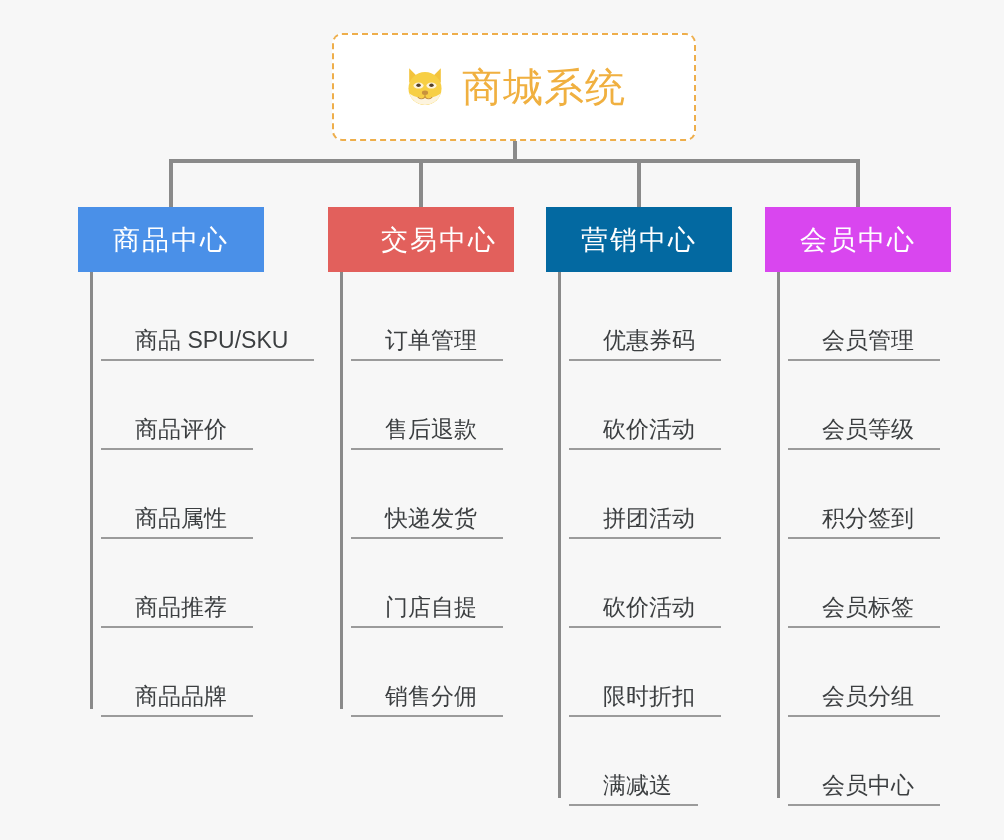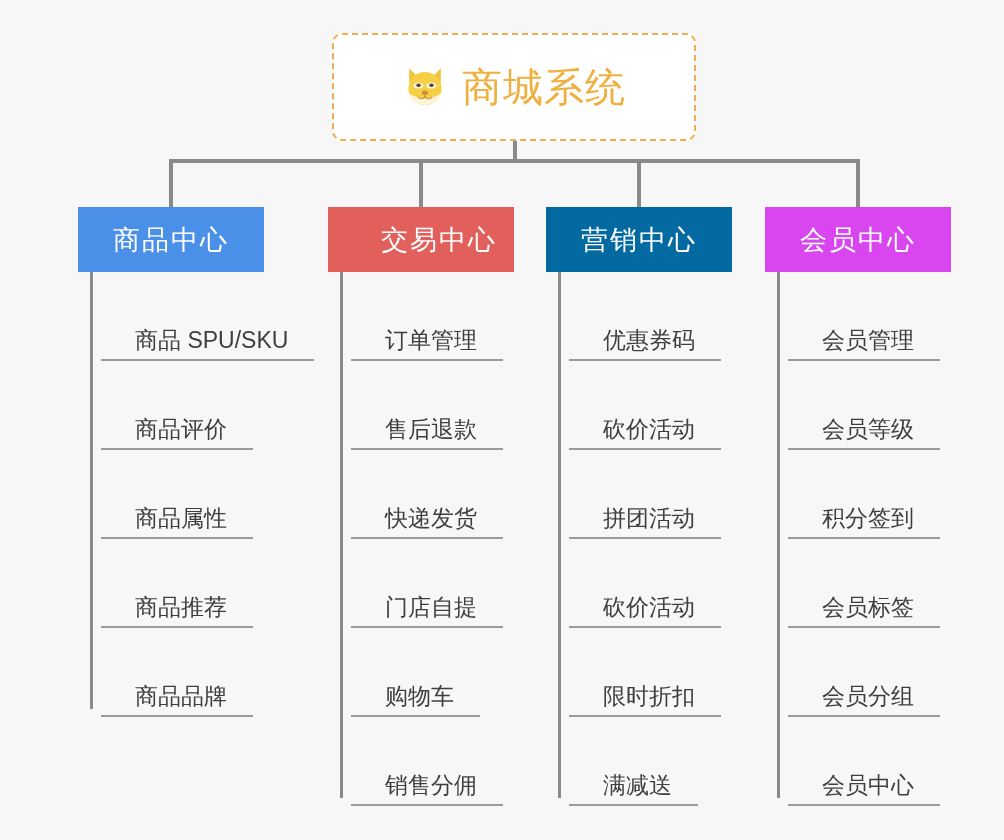--- a/index.html
+++ b/index.html
@@ -222,25 +222,20 @@
             <span class="leaf-label">快递发货</span>
           </span>
         </div>
       <div class="leaf">
           <span class="leaf-inner">
             <span class="leaf-label">门店自提</span>
           </span>
         </div>
       <div class="leaf">
           <span class="leaf-inner">
-            <span class="leaf-label">购物车</span>
-          </span>
-        </div>
-      <div class="leaf">
-          <span class="leaf-inner">
             <span class="leaf-label">销售分佣</span>
           </span>
         </div>
     </div>
   </div>
 
   <div class="column" style="left:526px;">
     <div class="cat-box" style="background: #0369a1;">
       <span>营销中心</span>
     </div>

